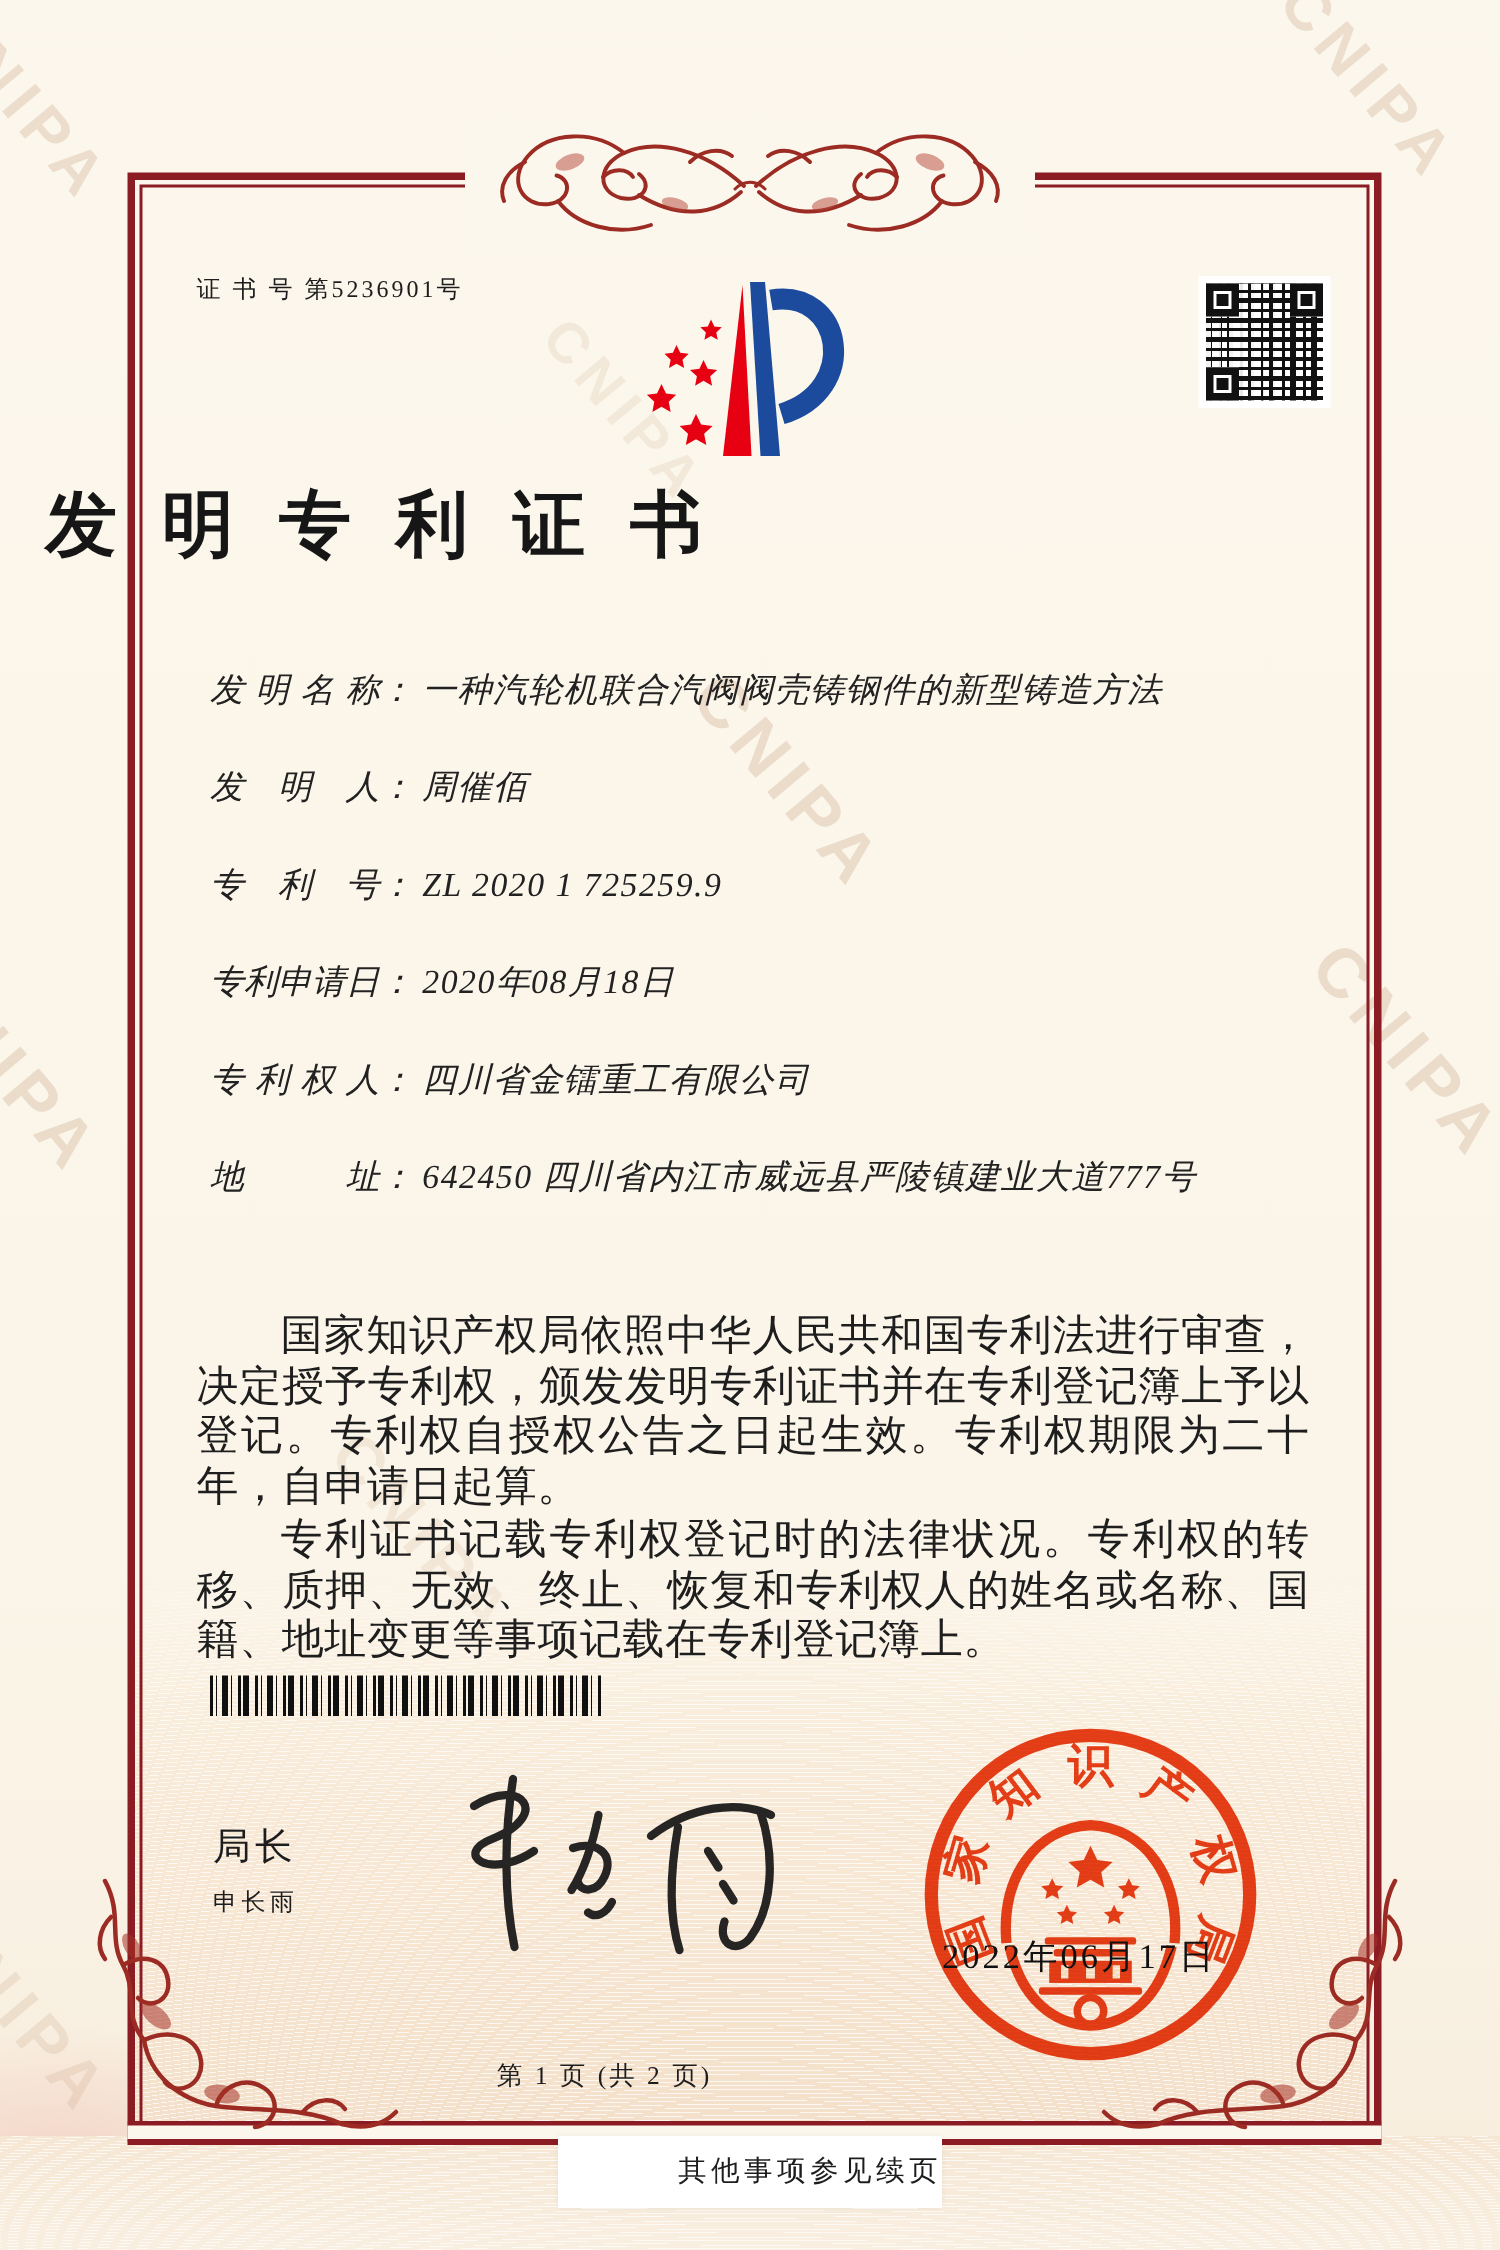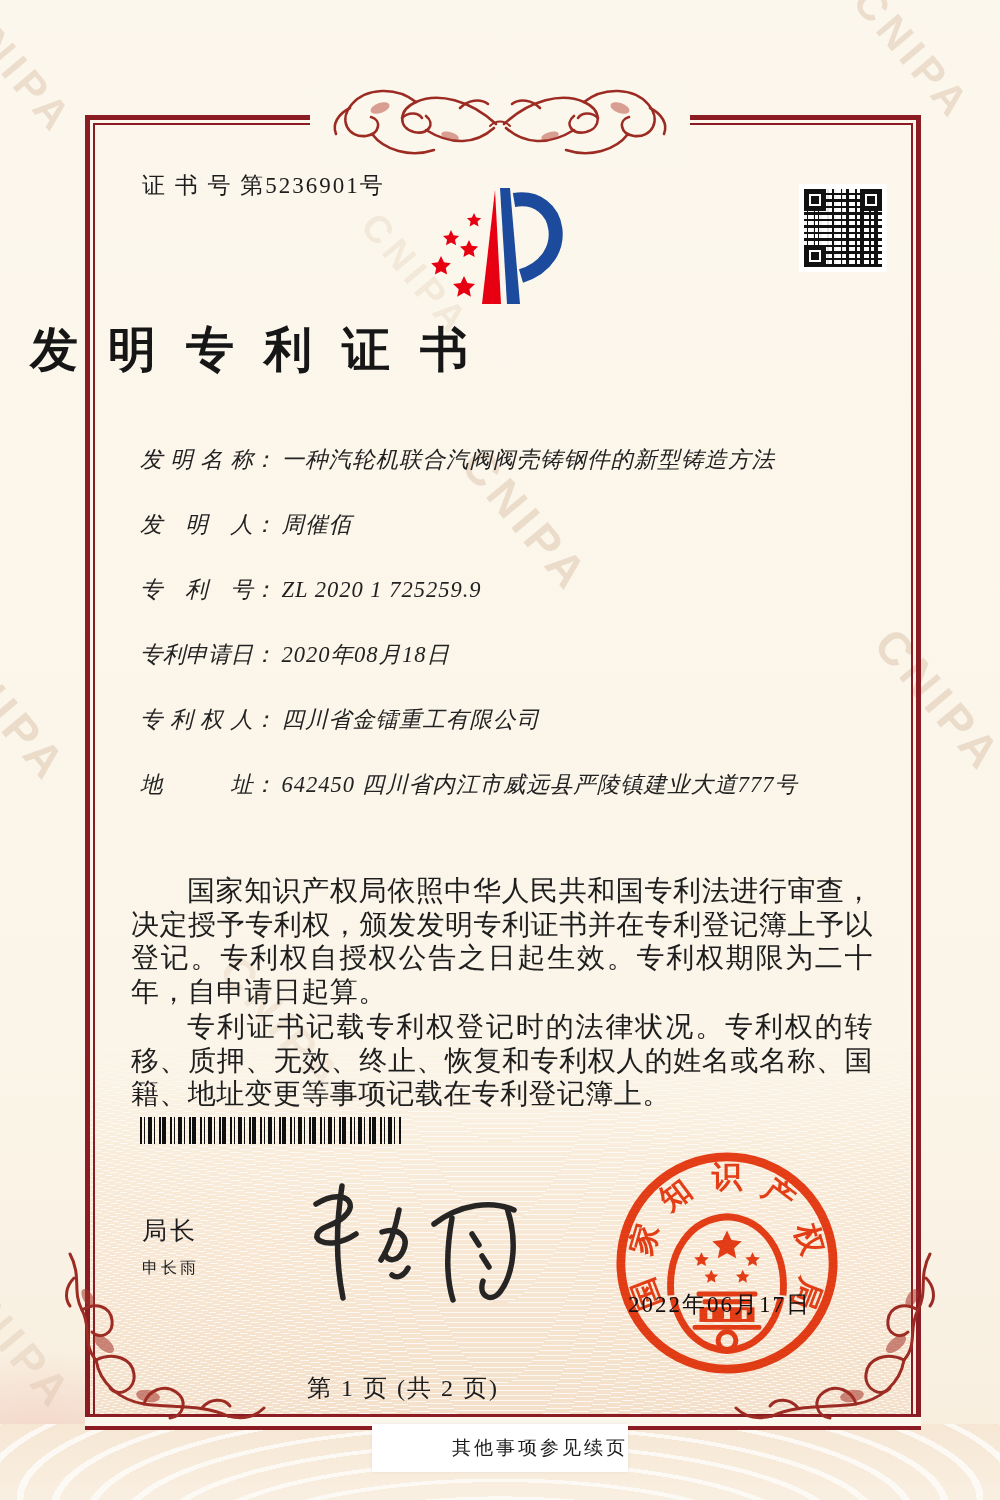--- a/index.html
+++ b/index.html
@@ -32,21 +32,21 @@
   
   .frame{position:absolute;left:85px;top:115px;width:826px;height:1303px;border:5px solid #8c1c24;}
   .frame::after{content:"";position:absolute;inset:3px;border:2px solid #8c1c24;}
   .frame-b{position:absolute;left:85px;top:1414px;width:836px;height:9px;
     border-top:3px solid #8c1c24;border-bottom:4px solid #8c1c24;background:#fcf7ec;}
   .ornament-top{position:absolute;left:310px;top:78px;width:380px;height:92px;background:#fcf7ec;}
   .corner{position:absolute;width:230px;height:190px;}
   .corner.bl{left:52px;top:1248px;}
   .corner.br{right:52px;top:1248px;transform:scaleX(-1);}
   
-  .cert-no{position:absolute;left:131px;top:170px;font-size:23px;letter-spacing:2px;margin-left:11px;}
+  .cert-no{position:absolute;left:131px;top:183px;font-size:16px;letter-spacing:2px;}
   .logo{position:absolute;left:424px;top:176px;width:152px;height:140px;}
   .qr{position:absolute;left:799px;top:184px;width:88px;height:88px;background:#fff;padding:5px;box-sizing:border-box;}
   .qr-body{position:relative;width:100%;height:100%;
     background:
       repeating-linear-gradient(0deg,#111 0 3px,transparent 3px 7px,#111 7px 9px,transparent 9px 13px),
       repeating-linear-gradient(90deg,rgba(255,255,255,.95) 0 3px,transparent 3px 8px,rgba(255,255,255,.9) 8px 10px,transparent 10px 15px),
       repeating-linear-gradient(90deg,#111 0 4px,transparent 4px 9px,#111 9px 11px,transparent 11px 14px);
   }
   .finder{position:absolute;width:22px;height:22px;border:5px solid #111;background:#fff;box-sizing:border-box;}
   .finder::after{content:"";position:absolute;inset:2px;background:#111;}
@@ -70,21 +70,21 @@
       #101010 8px 12px,transparent 12px 14px,#101010 14px 15px,transparent 15px 19px,
       #101010 19px 21px,transparent 21px 22px,#101010 22px 26px,transparent 26px 30px);}
   
   .official-title{position:absolute;left:142px;top:1214px;font-size:25px;letter-spacing:3px;}
   .official-name{position:absolute;left:142px;top:1258px;font-size:16px;letter-spacing:3px;}
   .signature{position:absolute;left:286px;top:1172px;width:250px;height:145px;}
   
   .seal{position:absolute;left:612px;top:1148px;width:230px;height:228px;opacity:.95;mix-blend-mode:multiply;}
   .seal-date{position:absolute;left:628px;top:1289px;font-size:23px;letter-spacing:2px;color:#111;}
   
-  .page-num{position:absolute;left:0;top:1372px;width:806px;text-align:center;font-size:24px;letter-spacing:2px;}
+  .page-num{position:absolute;left:0;top:1372px;width:806px;text-align:center;font-size:17px;letter-spacing:2px;}
   .next-note{position:absolute;left:50%;transform:translateX(-50%);top:1424px;width:256px;height:48px;
     background:#fff;box-shadow:0 0 4px rgba(0,0,0,.06);text-align:right;line-height:48px;font-size:19px;letter-spacing:3px;}
 </style>
 </head>
 <body>
 
 <div class="page">
 
   <span class="wm" style="left:-18px;top:-8px;font-size:42px;">CNIPA</span>
   <span class="wm" style="left:880px;top:-22px;font-size:42px;">CNIPA</span>

